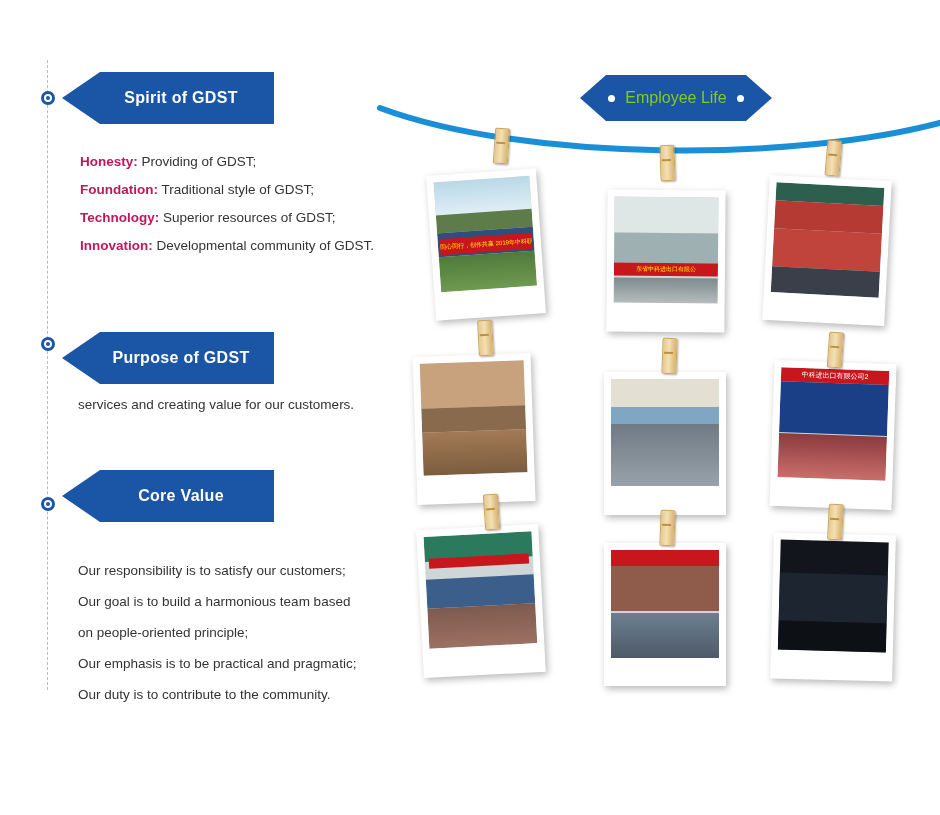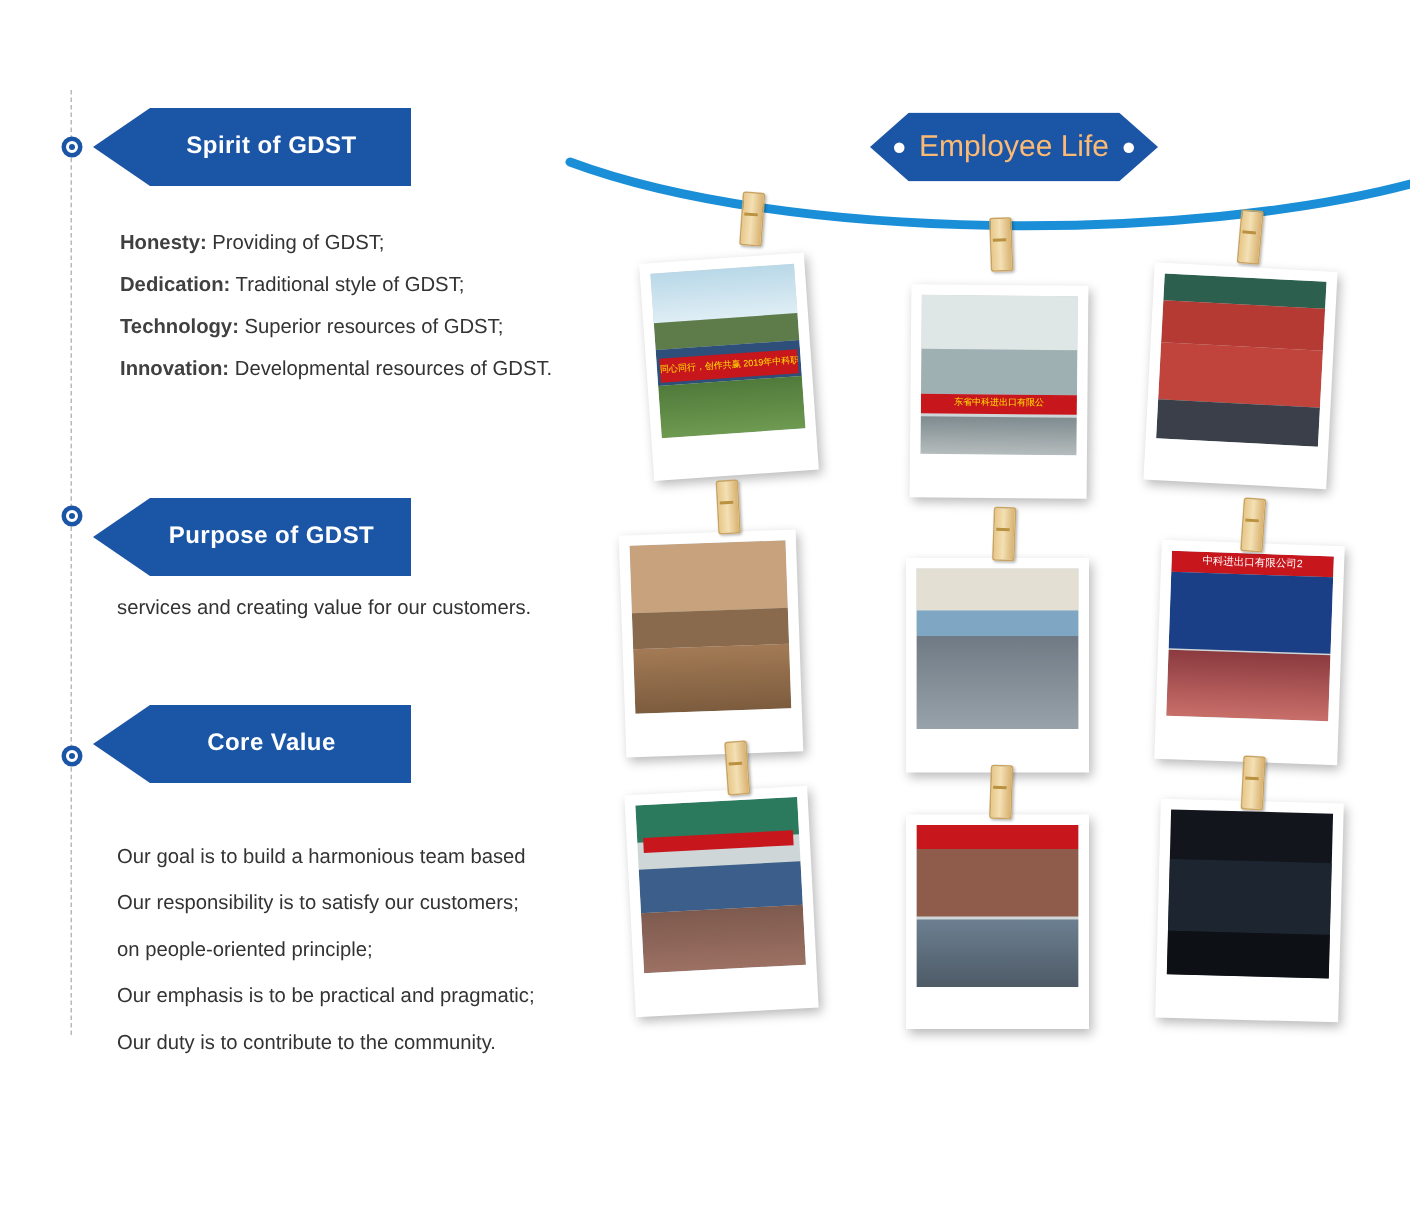--- a/index.html
+++ b/index.html
@@ -74,22 +74,22 @@
   .banner-3 { left: 62px; top: 470px; width: 212px; }
 
   
   .banner-center {
     position: absolute;
     left: 580px;
     top: 75px;
     width: 192px;
     height: 46px;
     background: #1b55a6;
-    color: #fdba74;
-    font-size: 20px;
+    color: #84cc16;
+    font-size: 16px;
     display: flex;
     align-items: center;
     justify-content: center;
     -webkit-clip-path: polygon(0 50%, 26px 0, calc(100% - 26px) 0, 100% 50%, calc(100% - 26px) 100%, 26px 100%);
     clip-path: polygon(0 50%, 26px 0, calc(100% - 26px) 0, 100% 50%, calc(100% - 26px) 100%, 26px 100%);
   }
   .banner-center .bullet {
     display: inline-block;
     width: 7px;
     height: 7px;
@@ -98,21 +98,21 @@
     margin: 0 10px;
   }
 
   
   .text-block {
     position: absolute;
     font-size: 13.5px;
     color: #333333;
   }
   .tb-1 { left: 80px; top: 148px; width: 330px; line-height: 28px; }
-  .tb-1 .lbl { color: #404040; font-weight: bold; text-align: right; }
+  .tb-1 .lbl { color: #be185d; font-weight: bold; text-align: right; }
   .tb-2 { left: 78px; top: 388px; width: 300px; line-height: 34px; }
   .tb-3 { left: 78px; top: 555px; width: 310px; line-height: 31px; }
 
   
   .clothesline {
     position: absolute;
     left: 375px;
     top: 90px;
     width: 570px;
     height: 70px;
@@ -186,48 +186,48 @@
   <div class="banner-left banner-1">
     <span>Spirit of GDST</span>
   </div>
 
   <div class="text-block tb-1">
     <div>
       <span class="lbl">Honesty:</span>
       <span>Providing of GDST;</span>
     </div>
     <div>
-      <span class="lbl">Dedication:</span>
+      <span class="lbl">Foundation:</span>
       <span>Traditional style of GDST;</span>
     </div>
     <div>
       <span class="lbl">Technology:</span>
       <span>Superior resources of GDST;</span>
     </div>
     <div>
       <span class="lbl">Innovation:</span>
-      <span>Developmental resources of GDST.</span>
+      <span>Developmental community of GDST.</span>
     </div>
   </div>
 
   <div class="banner-left banner-2">
     <span>Purpose of GDST</span>
   </div>
 
   <div class="text-block tb-2">
     <div>services and creating value for our customers.</div>
   </div>
 
   <div class="banner-left banner-3">
     <span>Core Value</span>
   </div>
 
   <div class="text-block tb-3">
+    <div>Our responsibility is to satisfy our customers;</div>
     <div>Our goal is to build a harmonious team based</div>
-    <div>Our responsibility is to satisfy our customers;</div>
     <div>on people-oriented principle;</div>
     <div>Our emphasis is to be practical and pragmatic;</div>
     <div>Our duty is to contribute to the community.</div>
   </div>
 
   <div class="banner-center">
     <span class="bullet"></span>
     <span>Employee Life</span>
     <span class="bullet"></span>
   </div>

